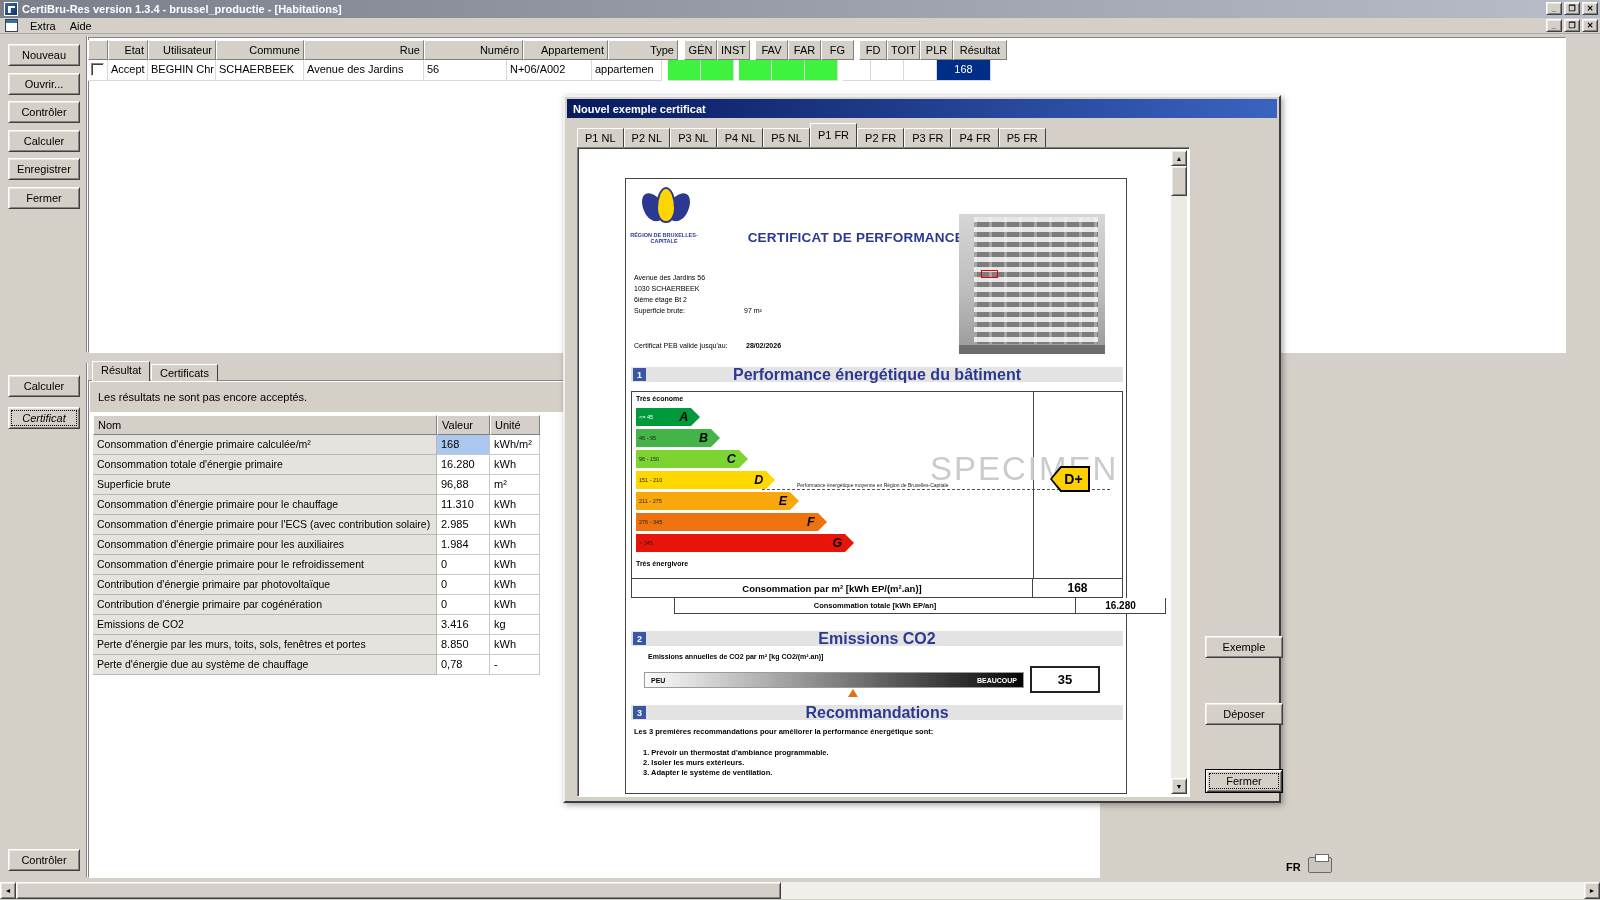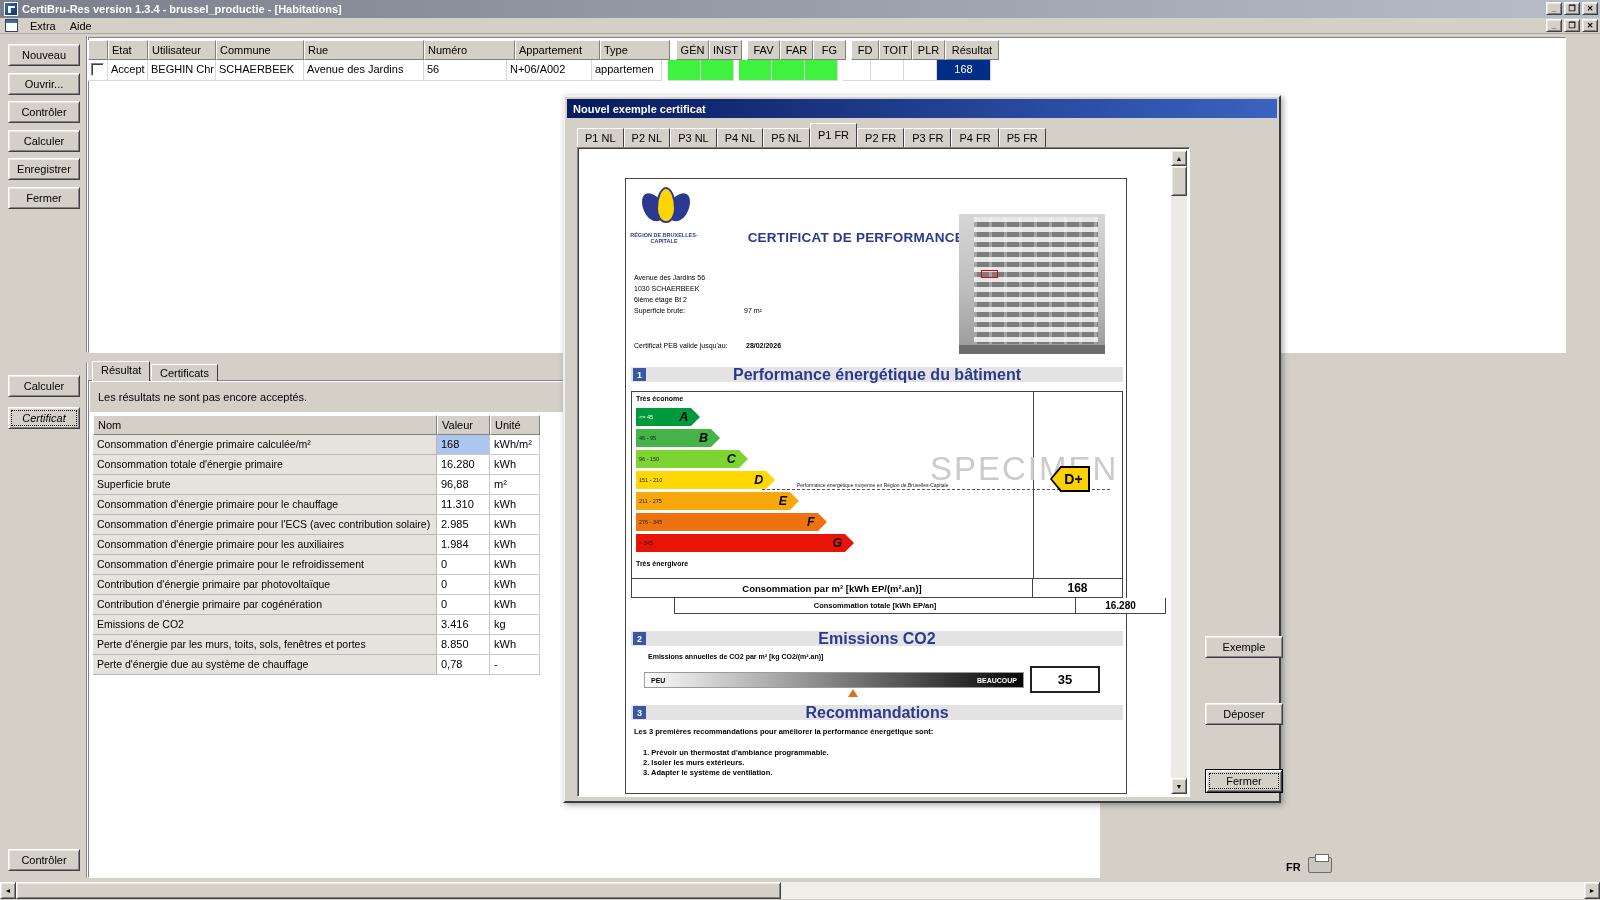--- a/index.html
+++ b/index.html
@@ -16,21 +16,21 @@
   .wbtn{width:16px;height:13px;font-size:8px;line-height:11px;text-align:center;font-weight:bold;color:#000;}
   .winbtns{position:absolute;right:2px;top:2px;display:flex;gap:2px;}
   .appicon{width:14px;height:14px;margin:0 4px;background:linear-gradient(135deg,#3a6ea5,#12306b);border:1px solid #fff;position:relative;}
   .appicon::after{content:"";position:absolute;left:3px;top:3px;width:7px;height:7px;background:#fff;clip-path:polygon(0 0,100% 0,100% 30%,40% 30%,40% 100%,0 100%);}
   .docicon{width:13px;height:13px;margin:0 5px;background:#fff;border:1px solid #345;box-shadow:inset 0 3px 0 #3a6ea5;}
   .menu-item{padding:2px 7px;}
   
   .sbtn{position:absolute;left:8px;width:72px;height:22px;font-size:11px;}
   
   .thead,.trowflex{position:absolute;display:flex;}
-  .hcell{background:#d4d0c8;border:1px solid;border-color:#fff #808080 #808080 #fff;padding:3px 3px 0 3px;font-size:11px;height:20px;overflow:hidden;white-space:nowrap;}
+  .hcell{background:#d4d0c8;border:1px solid;border-color:#fff #808080 #808080 #fff;padding:3px 3px 0 3px;font-size:11px;height:20px;overflow:hidden;white-space:nowrap;text-align:right;}
   .hcell.c{text-align:center;padding-left:0;padding-right:0;}
   .dcell{background:#fff;border-right:1px solid #d9d9d9;border-bottom:1px solid #d9d9d9;padding:3px 3px 0 3px;height:21px;overflow:hidden;white-space:nowrap;font-size:11px;}
   .tgap{background:transparent;}
   .chk{width:13px;height:13px;margin:3px auto 0 auto;}
   
   .btab{position:absolute;background:#d4d0c8;border:1px solid;border-color:#fff #404040 #404040 #fff;border-bottom:none;padding:2px 8px 0 8px;font-size:11px;}
   .rheadcell{background:#d4d0c8;border:1px solid;border-color:#fff #808080 #808080 #fff;padding:3px 4px 0 4px;height:20px;overflow:hidden;white-space:nowrap;}
   .trow{display:flex;height:20px;}
   .tnom{width:344px;background:#e6e3de;border-right:1px solid #b8b8b8;border-bottom:1px solid #b8b8b8;padding:3px 4px 0 4px;font-size:10.5px;overflow:hidden;white-space:nowrap;}
   .tval{width:53px;background:#fff;border-right:1px solid #c9c9c9;border-bottom:1px solid #c9c9c9;padding:3px 4px 0 4px;overflow:hidden;}
@@ -137,21 +137,21 @@
   <div class="sbtn r3 btn" style="top:187px;">Fermer</div>
 
   <div class="abs" style="left:88px;top:37px;width:1478px;height:316px;background:#fff;border:1px solid;border-color:#848284 #fff #fff #848284;"></div>
 
   <div class="thead" style="left:88px;top:40px;">
     <div class="hcell" style="width:20px;"></div>
     <div class="hcell" style="width:40px;">Etat</div>
     <div class="hcell" style="width:68px;">Utilisateur</div>
     <div class="hcell" style="width:88px;">Commune</div>
     <div class="hcell" style="width:120px;">Rue</div>
-    <div class="hcell" style="width:91px;">Numéro</div>
+    <div class="hcell" style="width:99px;">Numéro</div>
     <div class="hcell" style="width:85px;">Appartement</div>
     <div class="hcell" style="width:70px;">Type</div>
     <div class="tgap" style="width:6px;"></div>
     <div class="hcell c" style="width:33px;">GÉN</div>
     <div class="hcell c" style="width:33px;">INST</div>
     <div class="tgap" style="width:5px;"></div>
     <div class="hcell c" style="width:33px;">FAV</div>
     <div class="hcell c" style="width:33px;">FAR</div>
     <div class="hcell c" style="width:33px;">FG</div>
     <div class="tgap" style="width:5px;"></div>

